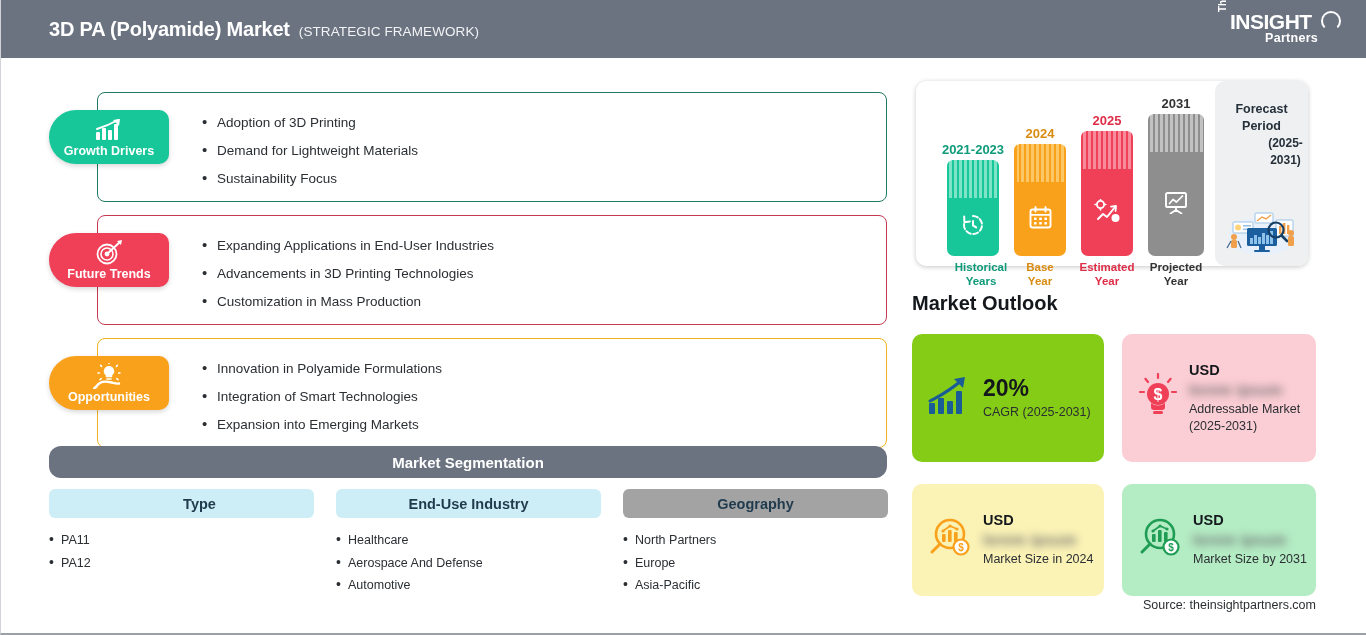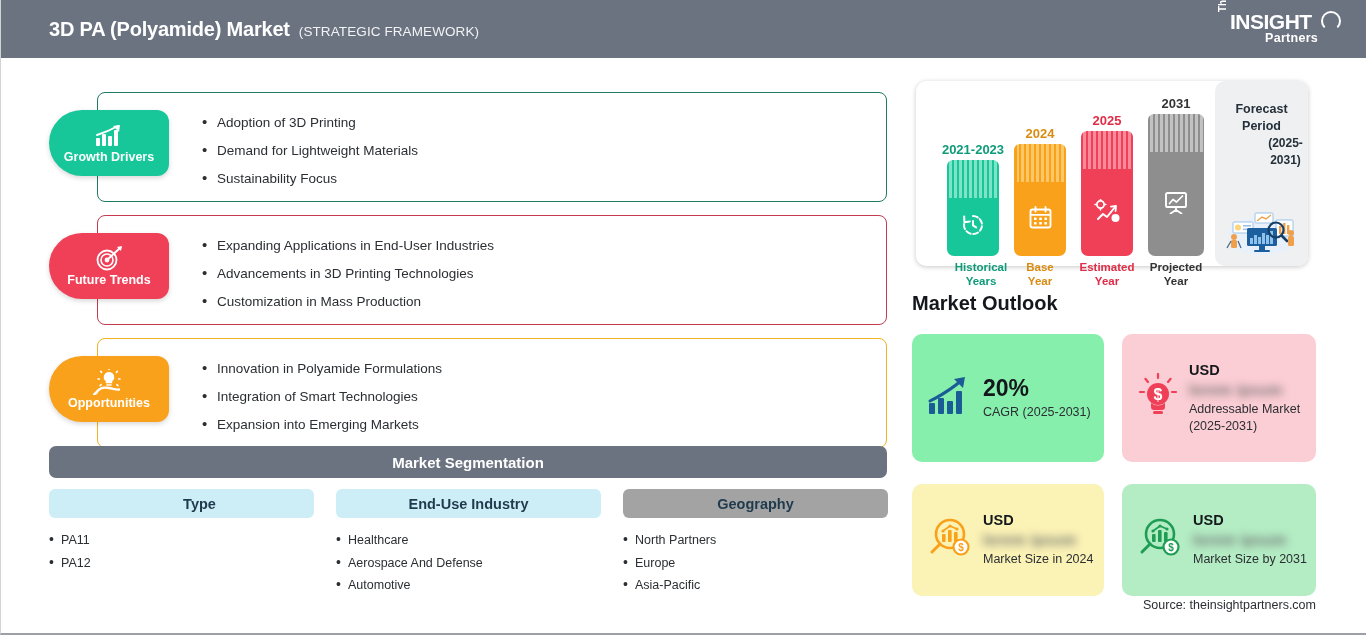--- a/index.html
+++ b/index.html
@@ -71,21 +71,21 @@
     width: 790px; height: 110px;
     border: 1.4px solid #1f7a63;
     border-radius: 8px;
     background: #fff;
   }
   .strategy-panel.red   { border-color: #c43b50; }
   .strategy-panel.amber { border-color: #f0b323; }
 
   .badge {
     position: absolute; left: 48px; top: 30px;
-    width: 120px; height: 66px;
+    width: 120px; height: 54px;
     background: #17c79a;
     border-radius: 33px 12px 12px 33px;
     display: flex; flex-direction: column;
     align-items: center; justify-content: center;
     box-shadow: 0 2px 5px rgba(0,0,0,0.16);
     z-index: 4;
   }
   .badge.red   { background: #ef4058; }
   .badge.amber { background: #f9a11b; }
   .badge-icon { height: 26px; display: flex; align-items: center; }
@@ -106,21 +106,21 @@
   }
   .bullets li::before {
     content: "\2022"; position: absolute; left: 0; top: -1px;
     font-size: 15px; color: #2b2f33;
   }
 
   
   #seg-title {
     position: absolute; left: 48px; top: 446px;
     width: 838px; height: 32px;
-    background: #6b7280; border-radius: 7px;
+    background: #6b7280; border-radius: 12px;
     color: #fff; font-size: 15px; font-weight: bold;
     display: flex; align-items: center; justify-content: center;
   }
   .seg-col { position: absolute; top: 489px; width: 265px; }
   #seg-col-0 { left: 48px; }
   #seg-col-1 { left: 335px; }
   #seg-col-2 { left: 622px; }
   .seg-head {
     width: 265px; height: 29px;
     background: #cdeef7; border-radius: 6px;
@@ -459,21 +459,21 @@
               <rect x="67" y="36" width="6" height="10" rx="1.5"></rect>
             </g>
           <path d="M6 48 L10 41 M20 48 L17 41" stroke="#456c91" stroke-width="1.3"></path>
         </svg>
       </div>
     </div>
   </div>
 
   <div id="outlook-title">Market Outlook</div>
 
-  <div class="outlook-card" id="card-cagr" style="background: #86efac;">
+  <div class="outlook-card" id="card-cagr" style="background: #84cc16;">
     <span class="card-icon">
       <svg width="46" height="42" viewBox="0 0 46 42">
         <g fill="#1a5c96">
           <rect x="2" y="28" width="6" height="11" rx="1"></rect>
           <rect x="11" y="23" width="6" height="16" rx="1"></rect>
           <rect x="20" y="26" width="6" height="13" rx="1"></rect>
           <rect x="29" y="16" width="6" height="23" rx="1"></rect>
         </g>
         <path d="M3 26 C 12 21, 20 18, 35 5" stroke="#1a5c96" stroke-width="3" fill="none" stroke-linecap="round"></path>
         <path d="M27 4 L38 2 L36 13 Z" fill="#1a5c96"></path>

